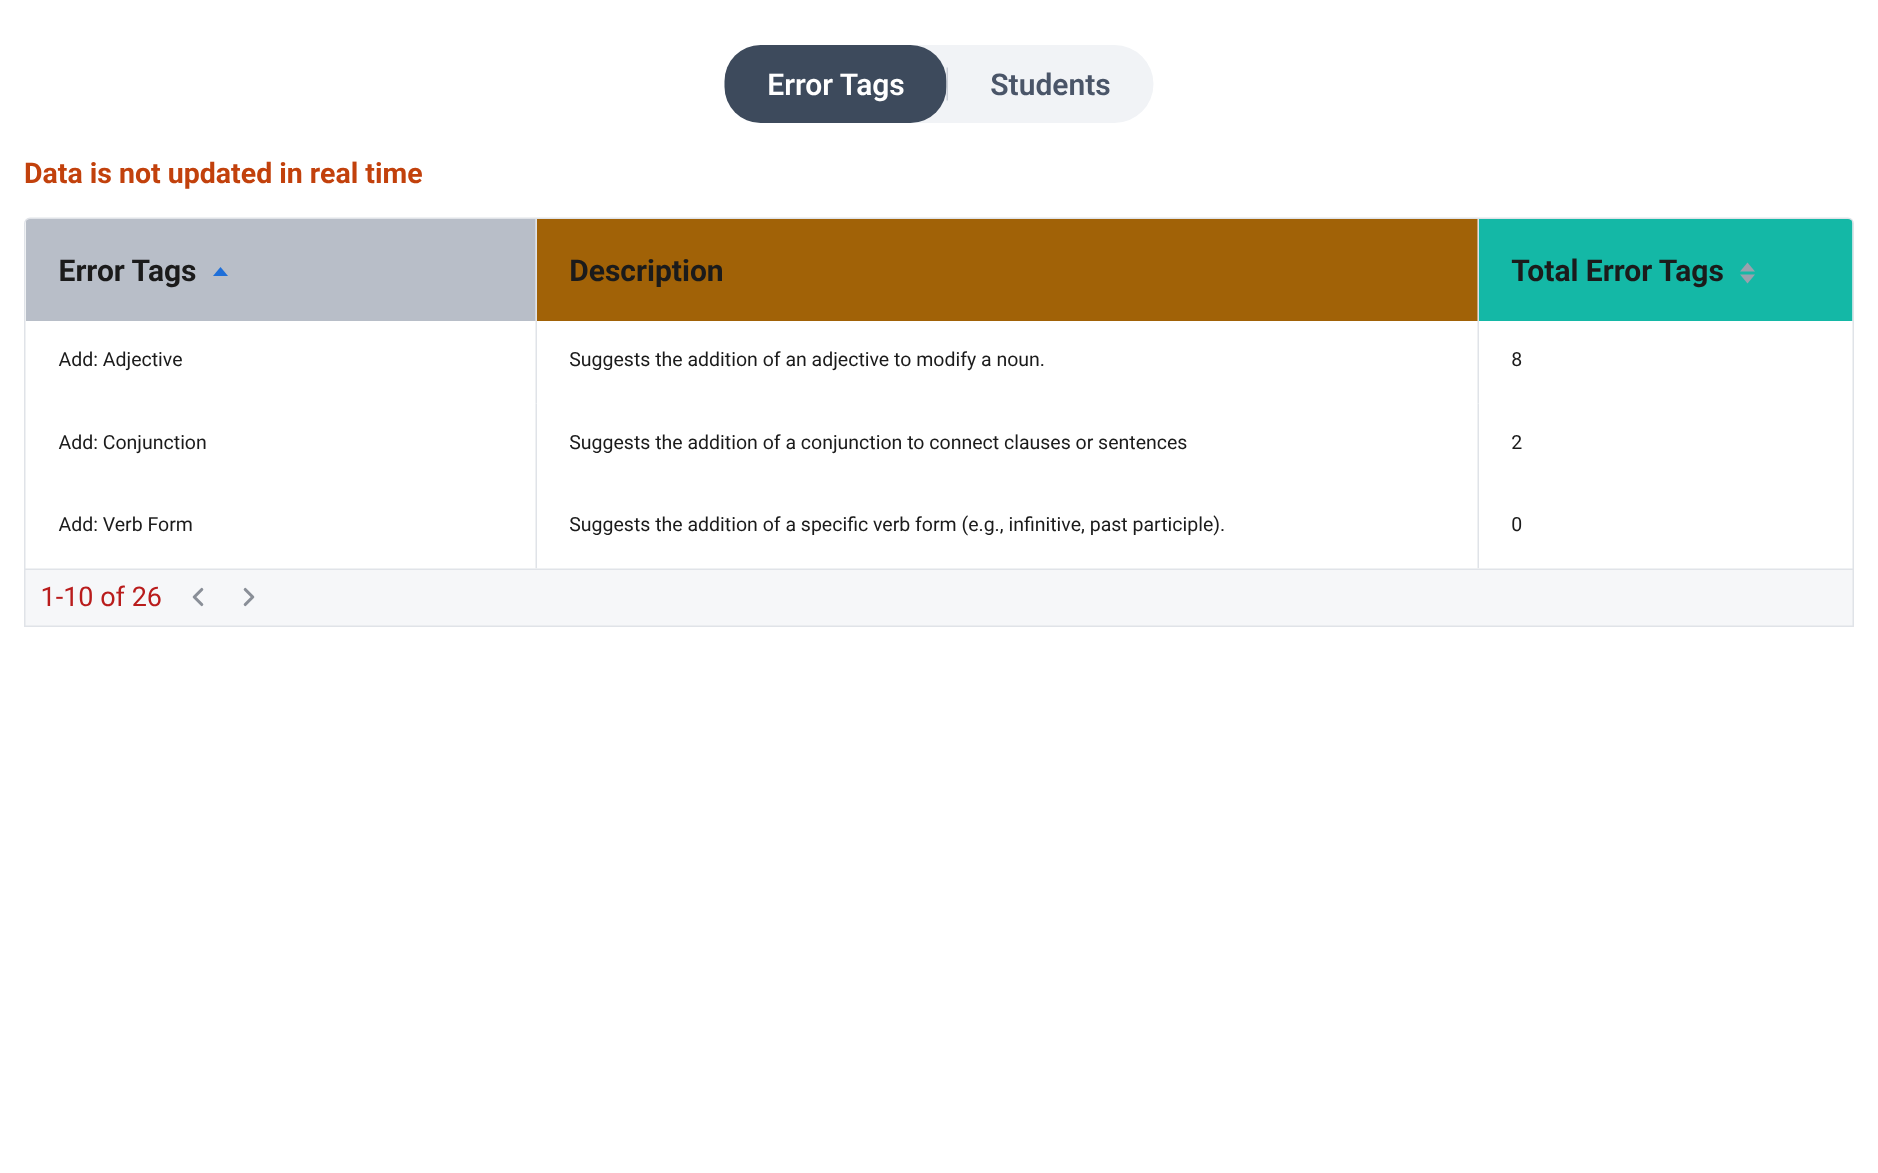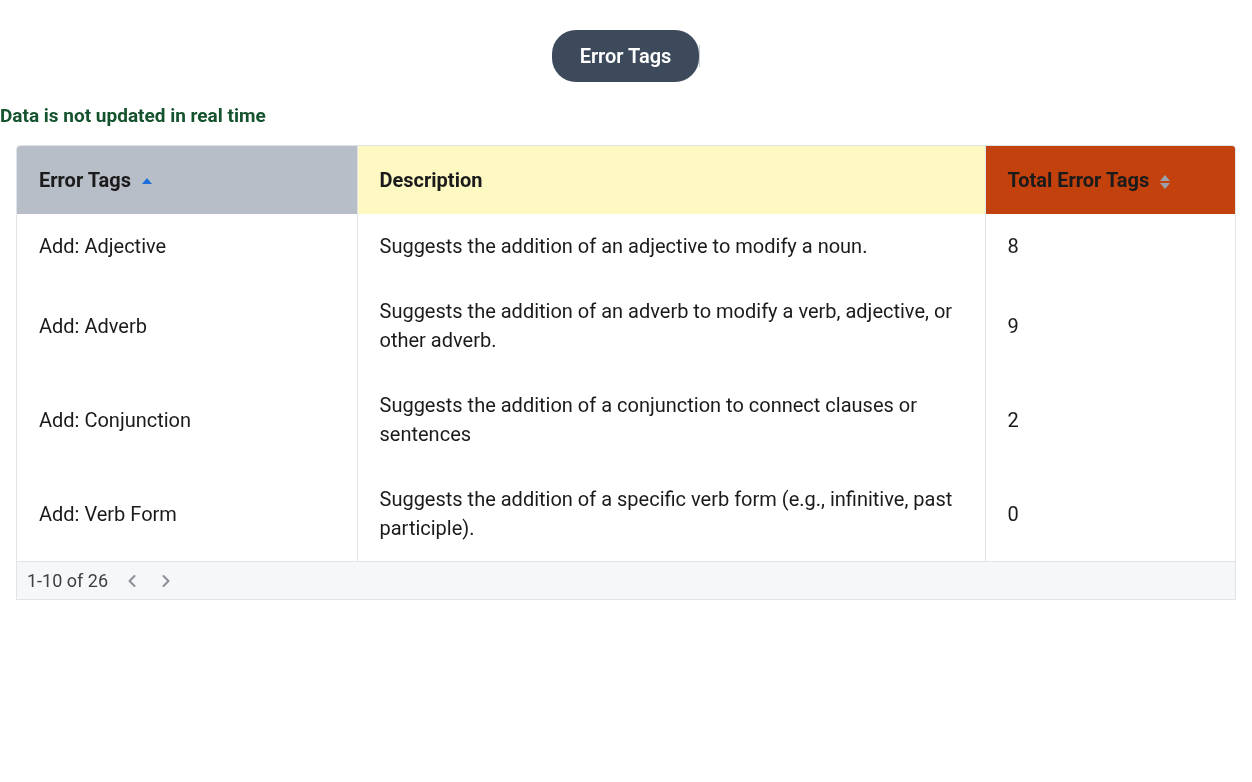--- a/index.html
+++ b/index.html
@@ -36,24 +36,24 @@
   .tab.active {
     background: #3d4a5c;
     color: #ffffff;
   }
   .tab-divider {
     width: 1px;
     height: 22px;
     background: #c9ced6;
   }
   .notice {
-    color: #14532d;
+    color: #c2410c;
     font-weight: 700;
     font-size: 19px;
-    padding: 4px 0 18px 0;
+    padding: 4px 0 18px 16px;
   }
   .table-wrap {
     margin: 0 16px;
     border: 1px solid #e0e3e8;
     border-radius: 4px 4px 0 0;
     overflow: hidden;
     position: relative;
   }
   .table-scroll {
     max-height: 562px;
@@ -68,61 +68,61 @@
     background: #b8bec8;
     text-align: left;
     font-size: 20px;
     font-weight: 700;
     color: #1b1b1b;
     padding: 22px 22px;
     border-right: 1px solid #e0e3e8;
     position: sticky;
     top: 0;
   }
-  thead th:nth-child(2) { background: #fef9c3; }
-  thead th:nth-child(3) { background: #c2410c; margin-top: 14px; }
+  thead th:nth-child(2) { background: #a16207; }
+  thead th:nth-child(3) { background: #14b8a6; margin-top: 14px; }
   thead th:last-child { border-right: none; }
   th .sort {
     display: inline-flex;
     flex-direction: column;
     margin-left: 6px;
     vertical-align: middle;
     line-height: 0;
   }
   th .sort .up, th .sort .down {
     width: 0; height: 0;
     border-left: 5px solid transparent;
     border-right: 5px solid transparent;
   }
   th .sort .up { border-bottom: 6px solid #9aa1ad; margin-bottom: 2px; }
   th .sort .down { border-top: 6px solid #9aa1ad; }
   th .sort .up.active { border-bottom-color: #1e6fd9; }
   tbody td {
-    font-size: 20px;
+    font-size: 13px;
     padding: 18px 22px;
     vertical-align: middle;
     border-right: 1px solid #e0e3e8;
     color: #1b1b1b;
     line-height: 1.45;
   }
   tbody td:last-child { border-right: none; }
   col.c1 { width: 340px; }
   col.c2 { width: auto; }
   col.c3 { width: 250px; }
   .pager {
     margin: 0 16px;
     border: 1px solid #e0e3e8;
     border-top: none;
     background: #f6f7f9;
     display: flex;
     align-items: center;
     gap: 14px;
     padding: 8px 10px 8px 10px;
     font-size: 18px;
-    color: #404040;
+    color: #b91c1c;
   }
   .pager .nav {
     color: #8a8f98;
     cursor: pointer;
     display: inline-flex;
     align-items: center;
   }
   .pager svg { width: 20px; height: 20px; }
   
   .table-scroll::-webkit-scrollbar { width: 10px; }
@@ -130,20 +130,21 @@
   .table-scroll::-webkit-scrollbar-track { background: #eef0f3; }
 </style>
 </head>
 <body>
 
 <div class="container">
   <div class="tabs-wrap">
     <div class="tabs">
       <div class="tab active">Error Tags</div>
       <div class="tab-divider"></div>
+      <div class="tab">Students</div>
     </div>
   </div>
 
   <div class="notice">Data is not updated in real time</div>
 
   <div class="table-wrap">
     <div class="table-scroll">
     <table>
       <colgroup>
             <col class="c1">
@@ -170,25 +171,20 @@
           </th>
         </tr>
       </thead>
       <tbody>
         <tr>
           <td>Add: Adjective</td>
           <td>Suggests the addition of an adjective to modify a noun.</td>
           <td>8</td>
         </tr>
         <tr>
-          <td>Add: Adverb</td>
-          <td>Suggests the addition of an adverb to modify a verb, adjective, or other adverb.</td>
-          <td>9</td>
-        </tr>
-        <tr>
           <td>Add: Conjunction</td>
           <td>Suggests the addition of a conjunction to connect clauses or sentences</td>
           <td>2</td>
         </tr>
         <tr>
           <td>Add: Verb Form</td>
           <td>Suggests the addition of a specific verb form (e.g., infinitive, past participle).</td>
           <td>0</td>
         </tr>
       </tbody>

